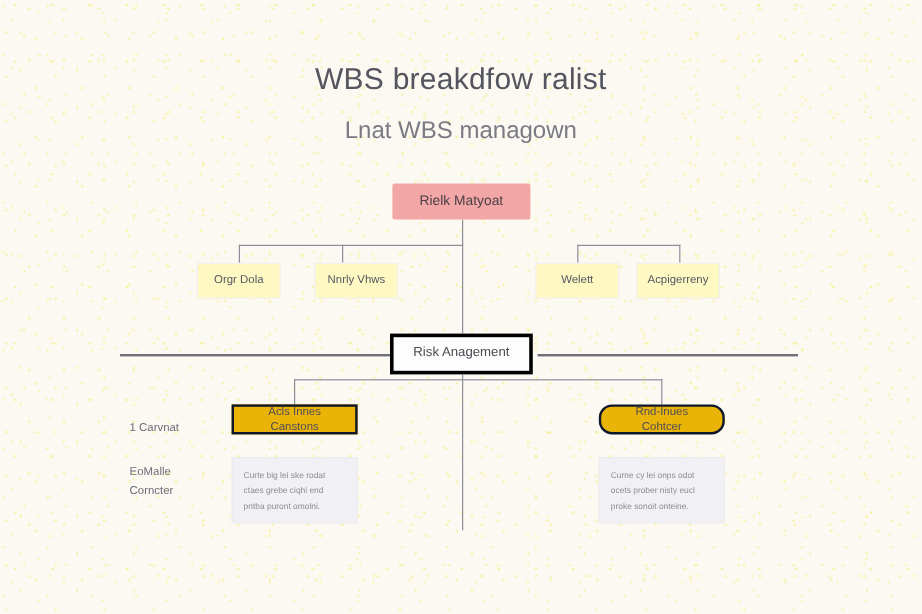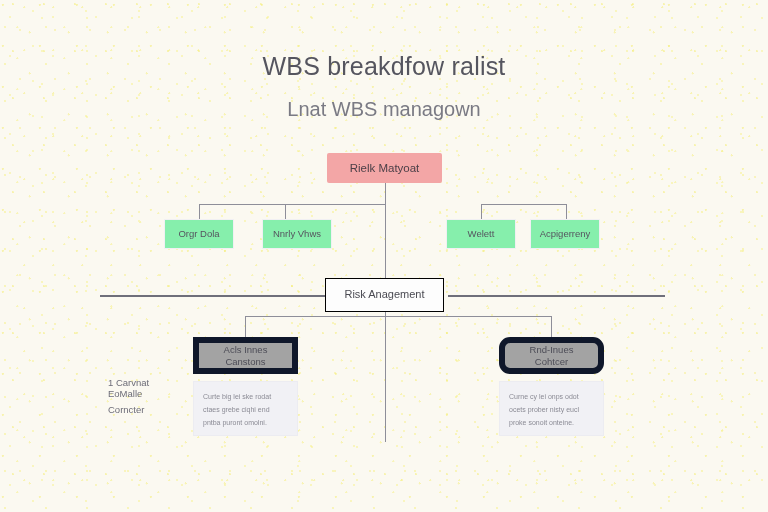--- a/index.html
+++ b/index.html
@@ -46,34 +46,34 @@
     text-align:center;line-height:1.25;
     font-size:11.5px;color:#4a4a52;
     box-sizing:border-box;
   }
   .node-root{
     left:327px;top:153px;width:115px;height:30px;
     background:#f3a6a6;border-radius:2px;font-size:11.5px;color:#4c4048;
   }
   .node-mid{
     left:325px;top:278px;width:119px;height:34px;
-    background:#fdfdfd;border:1px solid #000000;font-size:11px;
+    background:#fdfdfd;border:3px solid #000000;font-size:11px;
   }
   .node-sm{
-    width:70px;height:30px;background:#86efac;border:1px solid #f1f0f3;
+    width:70px;height:30px;background:#fef9c3;border:1px solid #f1f0f3;
     font-size:9.5px;color:#55555f;
   }
   #n-orgr{left:164px;top:219px;}
   #n-nnly{left:262px;top:219px;}
   #n-welett{left:446px;top:219px;}
   #n-acpig{left:530px;top:219px;}
 
   
   .card-head{
-    width:105px;height:37px;background:#a3a3a3;border:6px solid #0f172a;
+    width:105px;height:25px;background:#eab308;border:2px solid #0f172a;
     font-size:9.5px;color:#4d4d57;
   }
   .card-body{
     width:105px;height:55px;background:#f1f1f5;border:1px solid #ececf1;
     box-sizing:border-box;padding:9px 9px 0 9px;
     font-size:7px;line-height:1.85;color:#8b8b95;
   }
   #c1-head{left:193px;top:337px;}
   #c1-body{left:193px;top:381px;}
   #c2-head{left:499px;top:337px;border-radius:11px;}
@@ -143,21 +143,21 @@
 
   <div class="abs node node-root" id="root-node">Rielk Matyoat</div>
 
   <div class="abs node node-sm" id="n-orgr">Orgr Dola</div>
   <div class="abs node node-sm" id="n-nnly">Nnrly Vhws</div>
   <div class="abs node node-sm" id="n-welett">Welett</div>
   <div class="abs node node-sm" id="n-acpig">Acpigerreny</div>
 
   <div class="abs node node-mid" id="mid-node">Risk Anagement</div>
 
-  <div class="abs side-label" id="lbl-1" style="white-space: pre-line; margin-top: 26px;">1 Carvnat</div>
+  <div class="abs side-label" id="lbl-1" style="white-space: pre-line;">1 Carvnat</div>
   <div class="abs side-label" id="lbl-2" style="white-space: pre-line;">EoMalle
 Corncter</div>
 
   <div class="abs node card-head" id="c1-head" style="white-space: pre-line;">Acls Innes
 Canstons</div>
   <div class="abs card-body" id="c1-body">Curte big lei ske rodat ctaes grebe ciqhi end pntba puront omolni.</div>
 
   <div class="abs node card-head" id="c2-head" style="white-space: pre-line;">Rnd-Inues
 Cohtcer</div>
   <div class="abs card-body" id="c2-body">Curne cy lei onps odot ocets prober nisty eucl proke sonoit onteine.</div>

